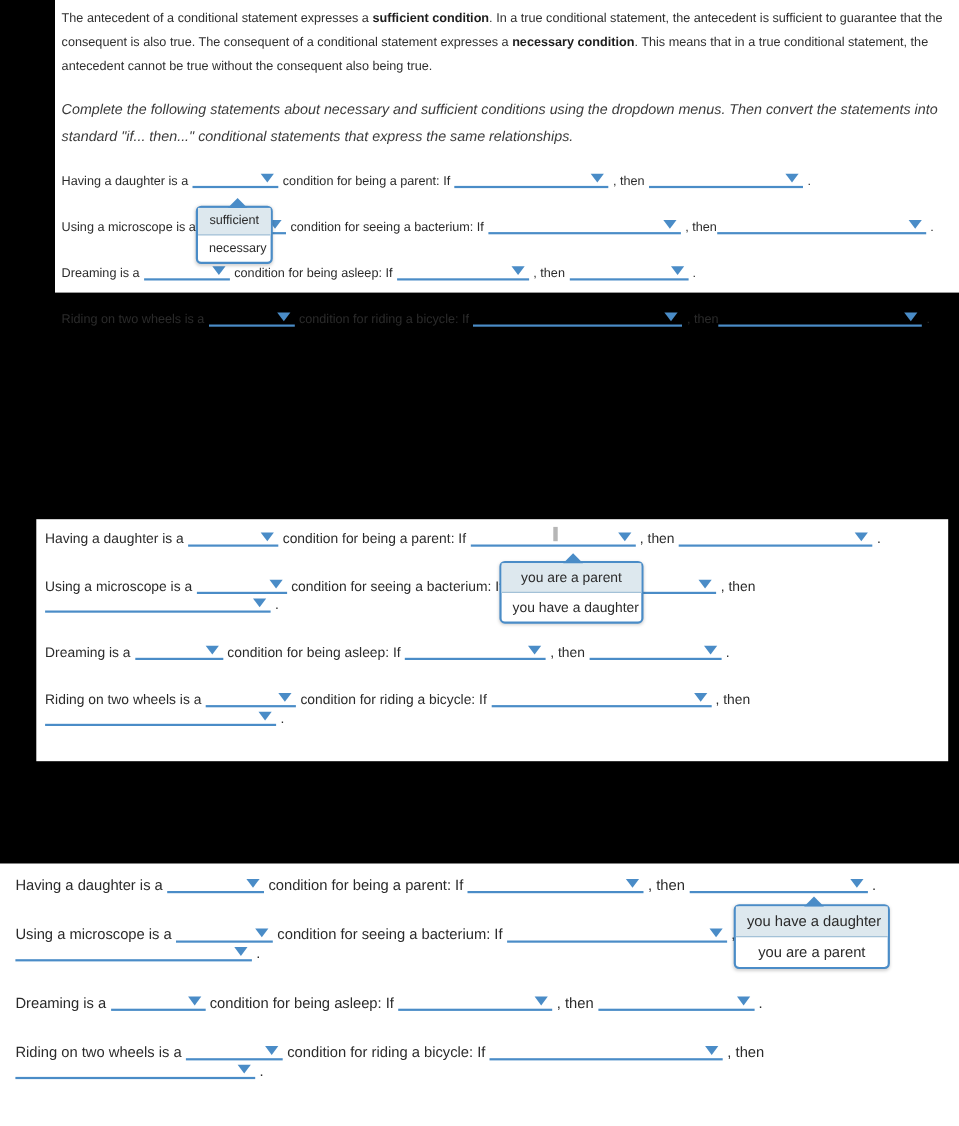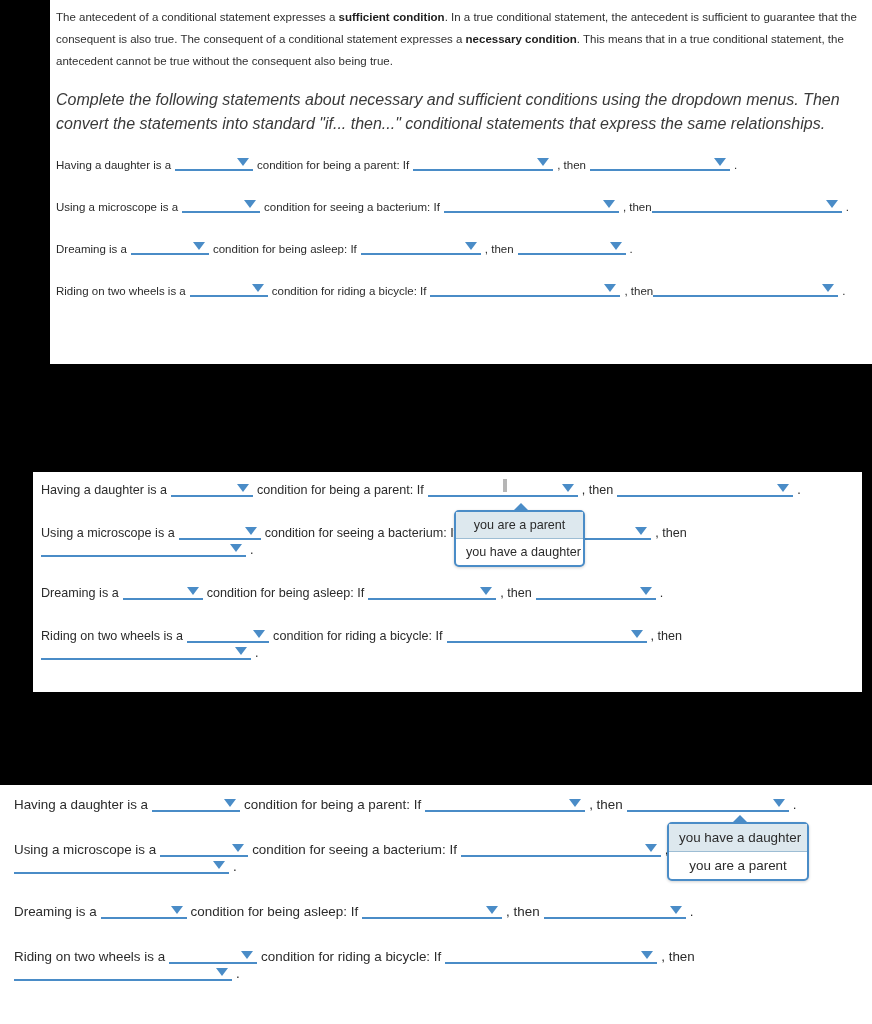--- a/index.html
+++ b/index.html
@@ -12,34 +12,34 @@
   }
   .stage { position: relative; width: 872px; height: 1024px; background: #000; }
 
   
   .panel {
     position: absolute;
     background: #ffffff;
     color: #2b2b2b;
     overflow: visible;
   }
-  #panel-1 { left: 50px;  top: 0px;   width: 822px; height: 364px; }
+  #panel-1 { left: 50px;  top: 0px;   width: 822px; height: 266px; }
   #panel-2 { left: 33px;  top: 472px; width: 829px; height: 220px; }
   #panel-3 { left: 0px;   top: 785px; width: 872px; height: 239px; }
 
   
   .intro {
     font-size: 11.5px;
     line-height: 22px;
     color: #2f2f2f;
     padding: 6px 10px 0 6px;
   }
   .intro b { font-weight: bold; color: #1d1d1d; }
   .instructions {
-    font-size: 16px;
+    font-size: 13px;
     line-height: 24px;
     font-style: italic;
     color: #3a3a3a;
     padding: 16px 14px 0 6px;
   }
 
   
   .rows { padding: 0; text-align: right; }
   .row {
     display: flex;
@@ -195,20 +195,25 @@
         <span class="txt">, then</span>
         <span class="sel" style="width:185px;margin-left:0">
             <span class="caret"></span>
           </span>
         <span class="txt">.</span>
       </div>
 
     </div>
   </div>
 
+  <div class="dropdown" id="dropdown-1">
+    <span class="pointer"></span>
+    <div class="dd-item sel-item">sufficient</div>
+    <div class="dd-item">necessary</div>
+  </div>
 
   <div class="panel" id="panel-2">
     <div class="rows">
 
       <div class="row">
         <span class="txt">Having a daughter is a</span>
         <span class="sel" style="width:82px">
             <span class="caret"></span>
           </span>
         <span class="txt">condition for being a parent: If</span>

